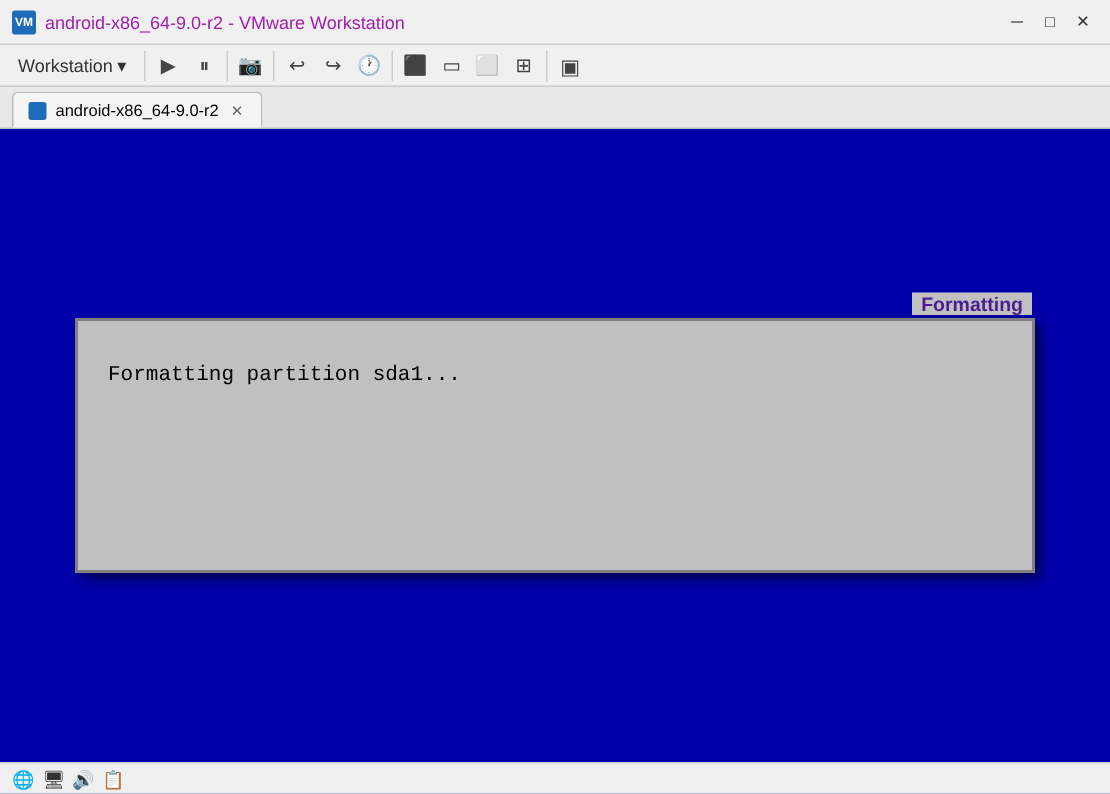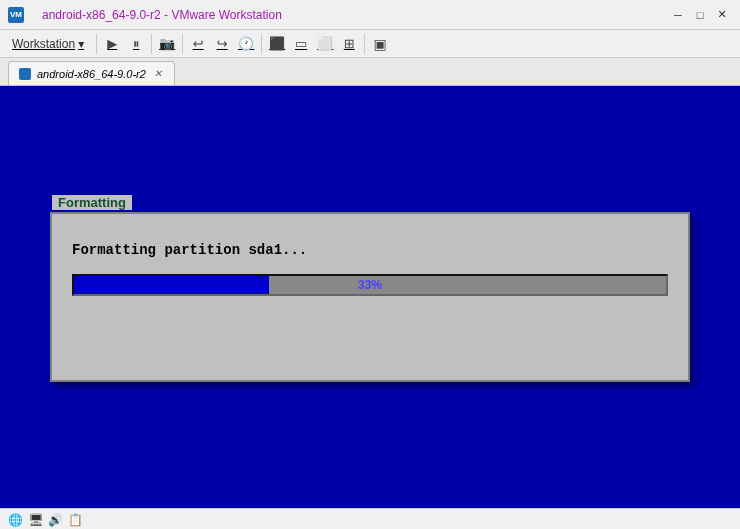--- a/index.html
+++ b/index.html
@@ -11,21 +11,21 @@
       background: #f0f0f0;
       border-bottom: 1px solid #ccc;
       display: flex;
       align-items: center;
       padding: 0 8px;
       justify-content: space-between;
     }
     .title-bar-left {
       display: flex;
       align-items: center;
-      gap: 18px;
+      gap: 6px;
     }
     .title-bar-icon {
       width: 16px;
       height: 16px;
       background: #1e6bb8;
       border-radius: 2px;
       display: flex;
       align-items: center;
       justify-content: center;
       color: white;
@@ -55,21 +55,20 @@
 
     
     .menu-bar {
       height: 28px;
       background: #f0f0f0;
       border-bottom: 1px solid #ccc;
       display: flex;
       align-items: center;
       padding: 0 4px;
       gap: 2px;
-      text-decoration: underline;
     }
     .menu-item {
       padding: 3px 8px;
       font-size: 12px;
       color: #333;
       cursor: pointer;
       border-radius: 3px;
       display: flex;
       align-items: center;
       gap: 3px;
@@ -101,21 +100,20 @@
       background: #f5f5f5;
       border: 1px solid #bbb;
       border-bottom: none;
       border-radius: 4px 4px 0 0;
       padding: 0 10px;
       display: flex;
       align-items: center;
       gap: 6px;
       font-size: 11px;
       cursor: pointer;
-      font-style: italic;
     }
     .tab-icon {
       width: 12px;
       height: 12px;
       background: #1e6bb8;
       border-radius: 2px;
       display: inline-block;
     }
     .tab-close {
       font-size: 10px;
@@ -139,42 +137,42 @@
     .dialog {
       width: 640px;
       height: 170px;
       background: #c0c0c0;
       border: 2px solid #808080;
       box-shadow: 4px 4px 8px rgba(0,0,0,0.5);
       position: relative;
       padding: 0;
     }
     .dialog-title {
-      text-align: left;
-      color: #14532d;
+      text-align: right;
+      color: #4c1d95;
       font-size: 13px;
       font-weight: bold;
       margin-top: -10px;
       position: absolute;
       top: -9px;
       left: 0;
       right: 0;
       background: transparent;
     }
     .dialog-title-text {
       background: #c0c0c0;
       padding: 0 6px;
     }
     .dialog-body {
       padding: 20px 20px 15px 20px;
       margin-top: 8px;
     }
     .dialog-message {
       font-size: 14px;
-      font-weight: bold;
+      font-weight: normal;
       color: #000;
       font-family: 'Courier New', monospace;
       margin-bottom: 16px;
     }
     .progress-container {
       width: 100%;
       height: 22px;
       background: #888;
       border: 2px inset #666;
       position: relative;
@@ -274,24 +272,20 @@
 </div>
 
 <div class="vm-screen">
 
   <div class="dialog">
     <div class="dialog-title">
       <span class="dialog-title-text">Formatting</span>
     </div>
     <div class="dialog-body">
       <div class="dialog-message">Formatting partition sda1...</div>
-      <div class="progress-container">
-        <div class="progress-bar" style="width: 33%;"></div>
-        <span class="progress-text">33%</span>
-      </div>
     </div>
   </div>
 </div>
 
 <div class="status-bar">
   <div class="status-right">
     <div class="status-icon">🌐</div>
     <div class="status-icon">🖥</div>
     <div class="status-icon">🔊</div>
     <div class="status-icon">📋</div>

